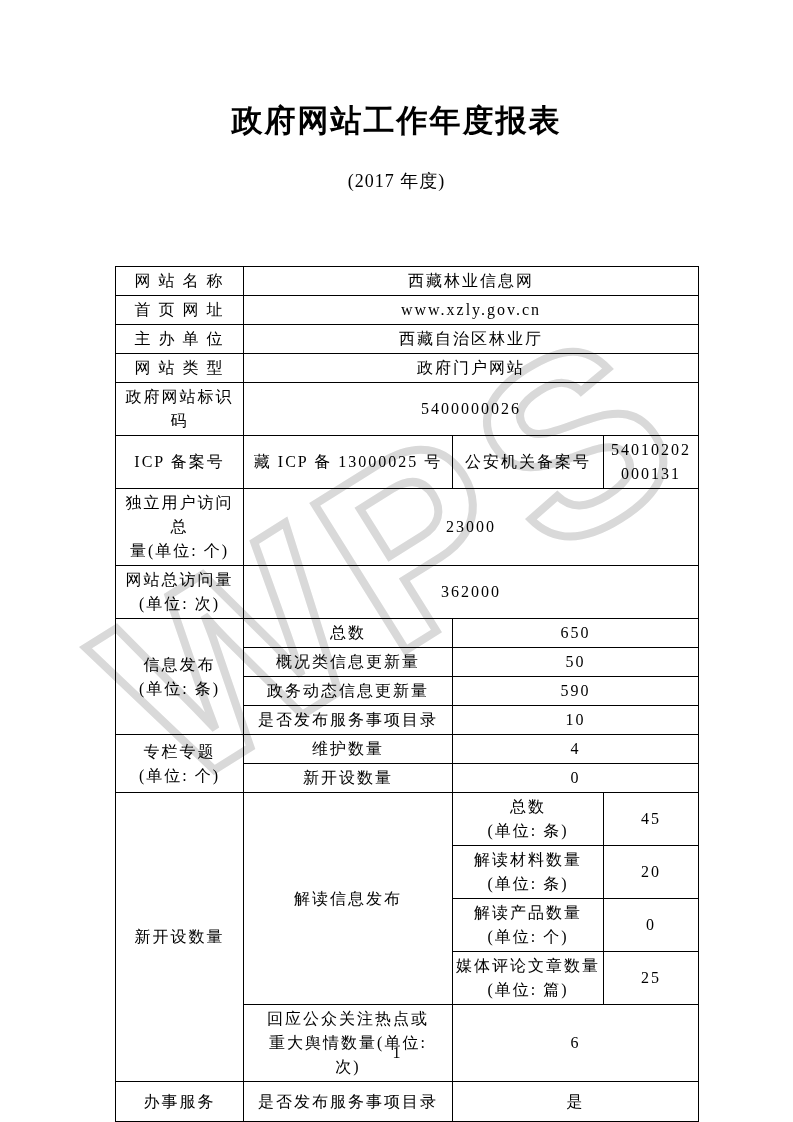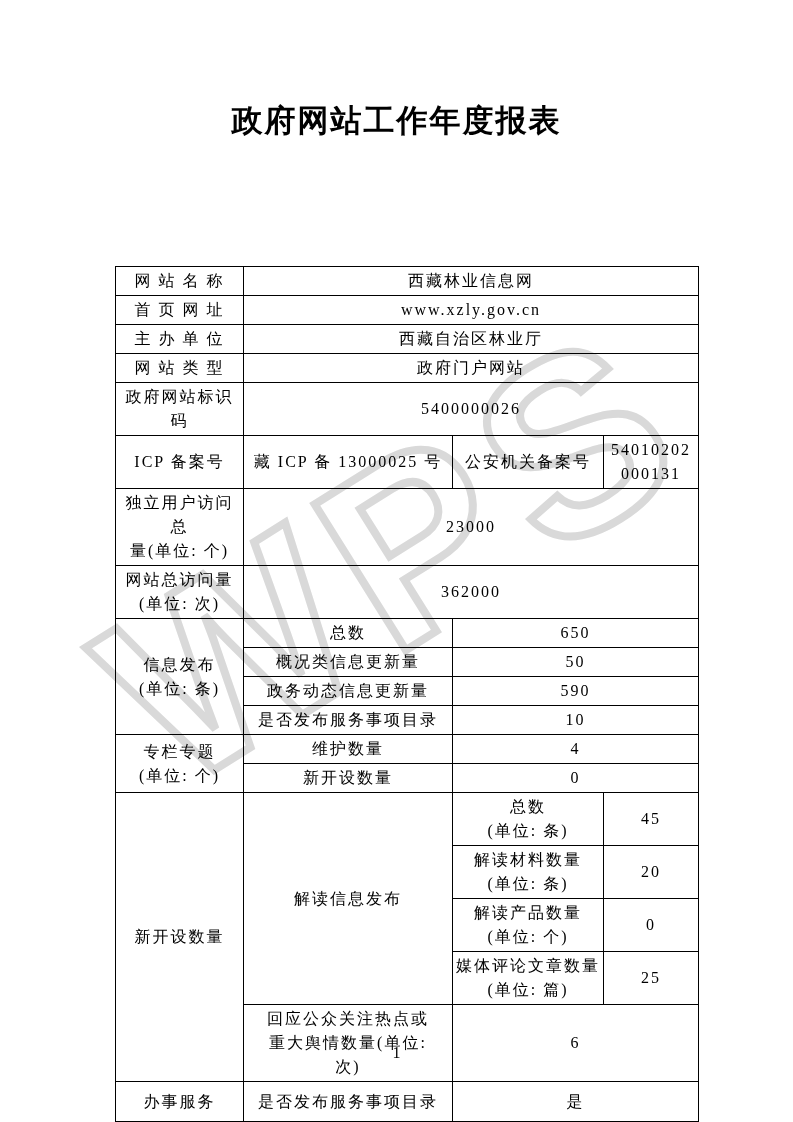--- a/index.html
+++ b/index.html
@@ -34,20 +34,21 @@
         font-size:16px;z-index:1;}
 </style>
 </head>
 <body>
 
 <div class="page">
 
   <div class="watermark">WPS</div>
 
   <h1 class="title">政府网站工作年度报表</h1>
+  <div class="subtitle">(2017 年度)</div>
 
   <table class="report">
     <colgroup>
       <col style="width:128px">
         <col style="width:209px">
         <col style="width:151px">
         <col style="width:95px">
     </colgroup>
     <tbody>
       <tr class="h27">

